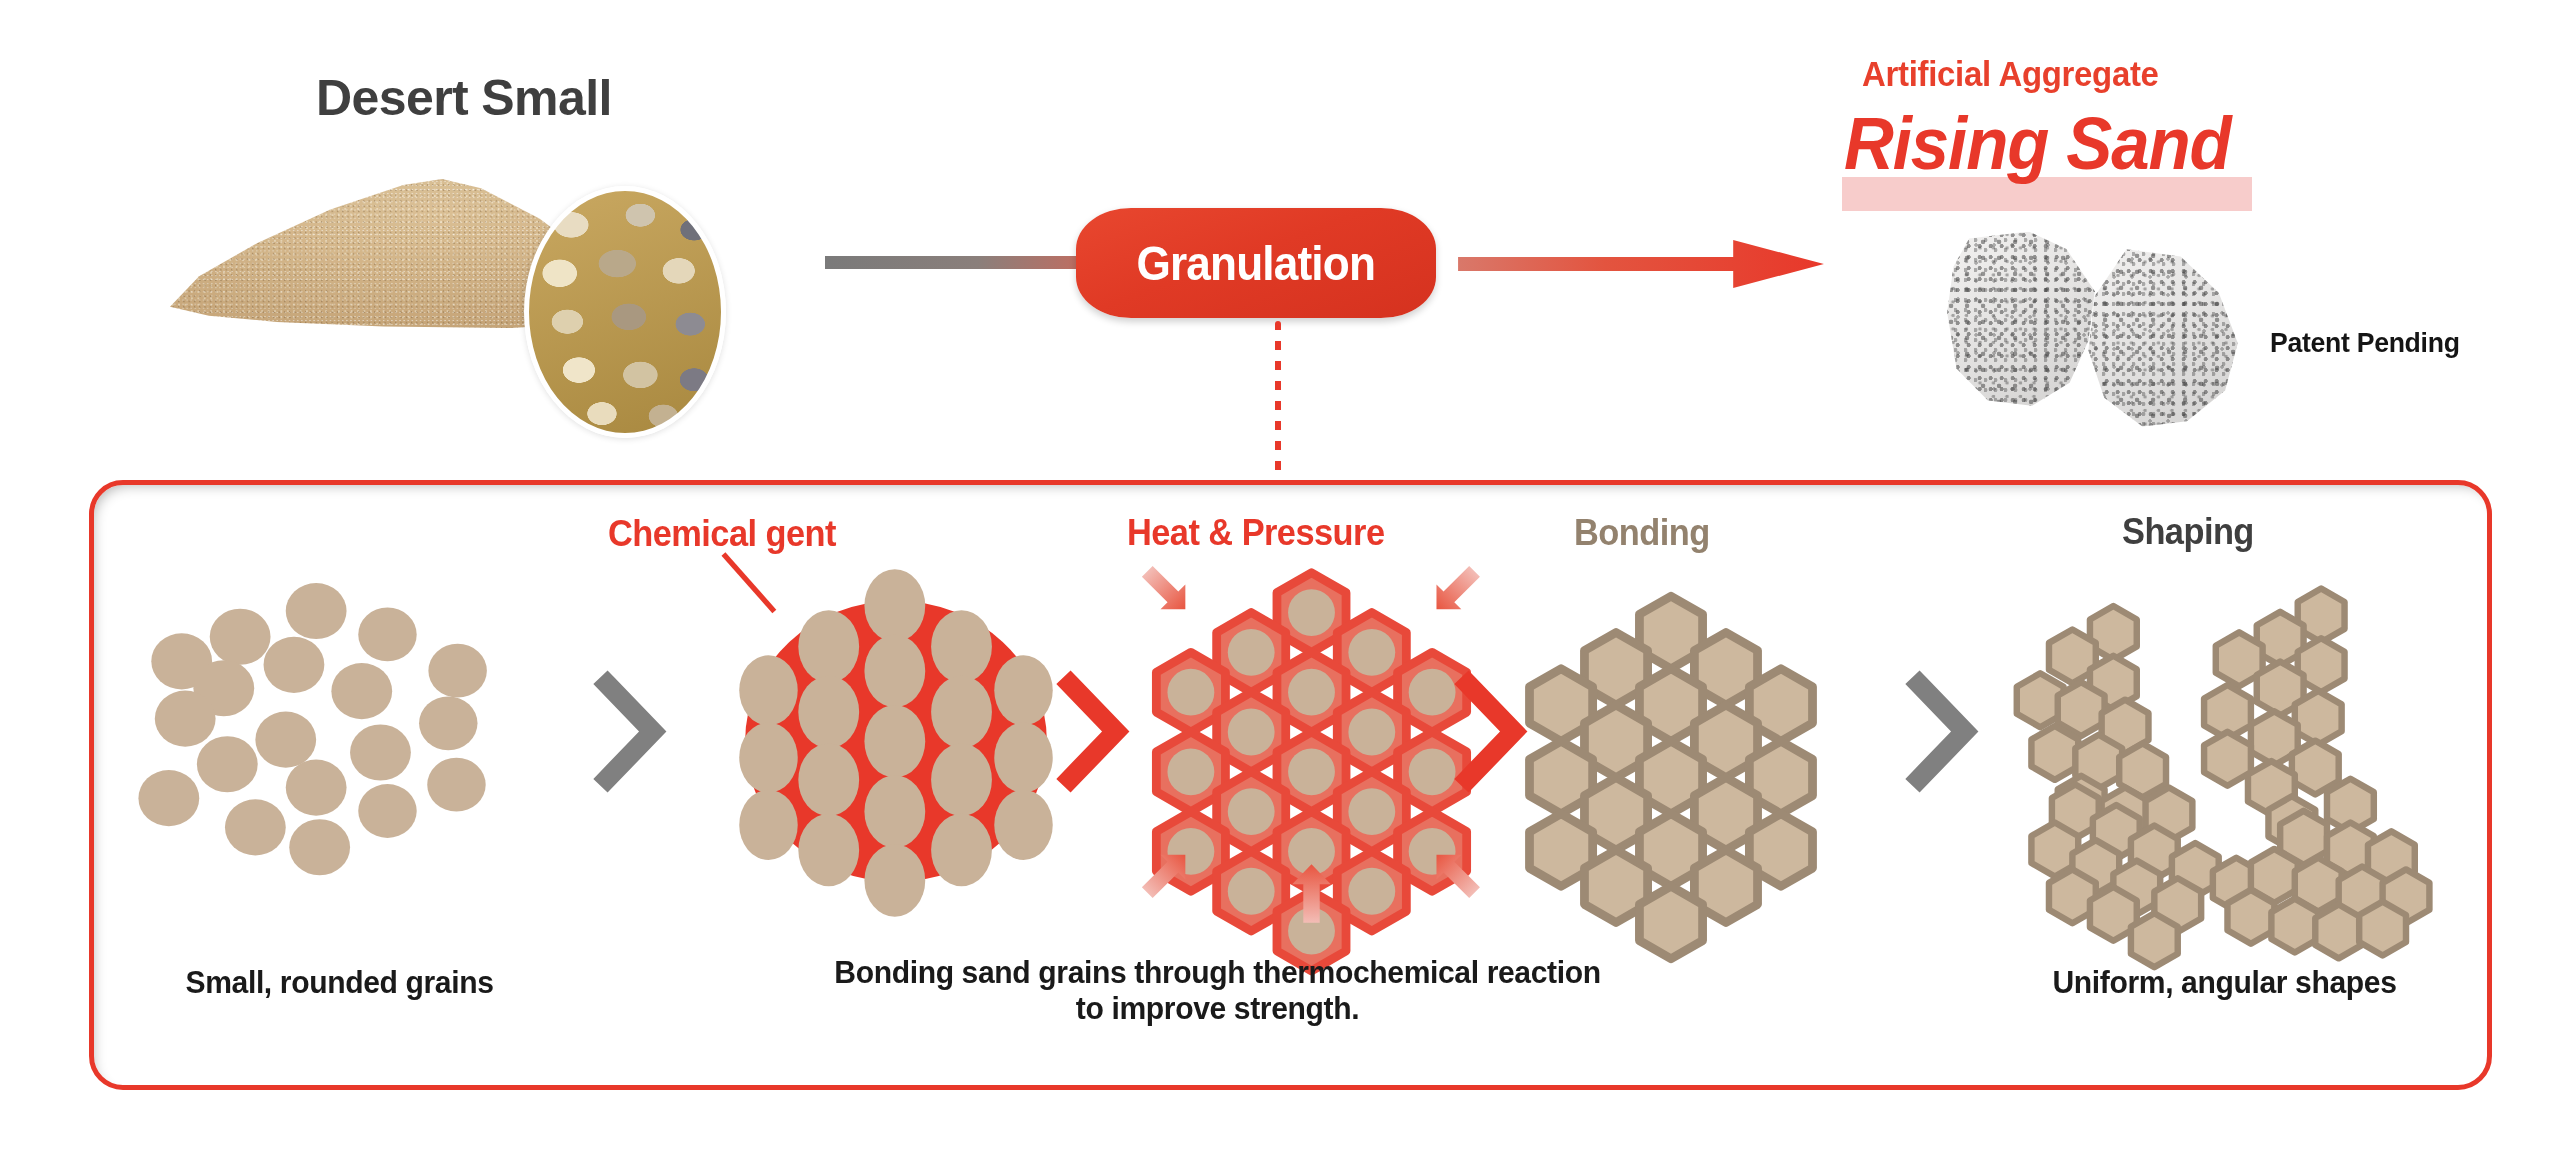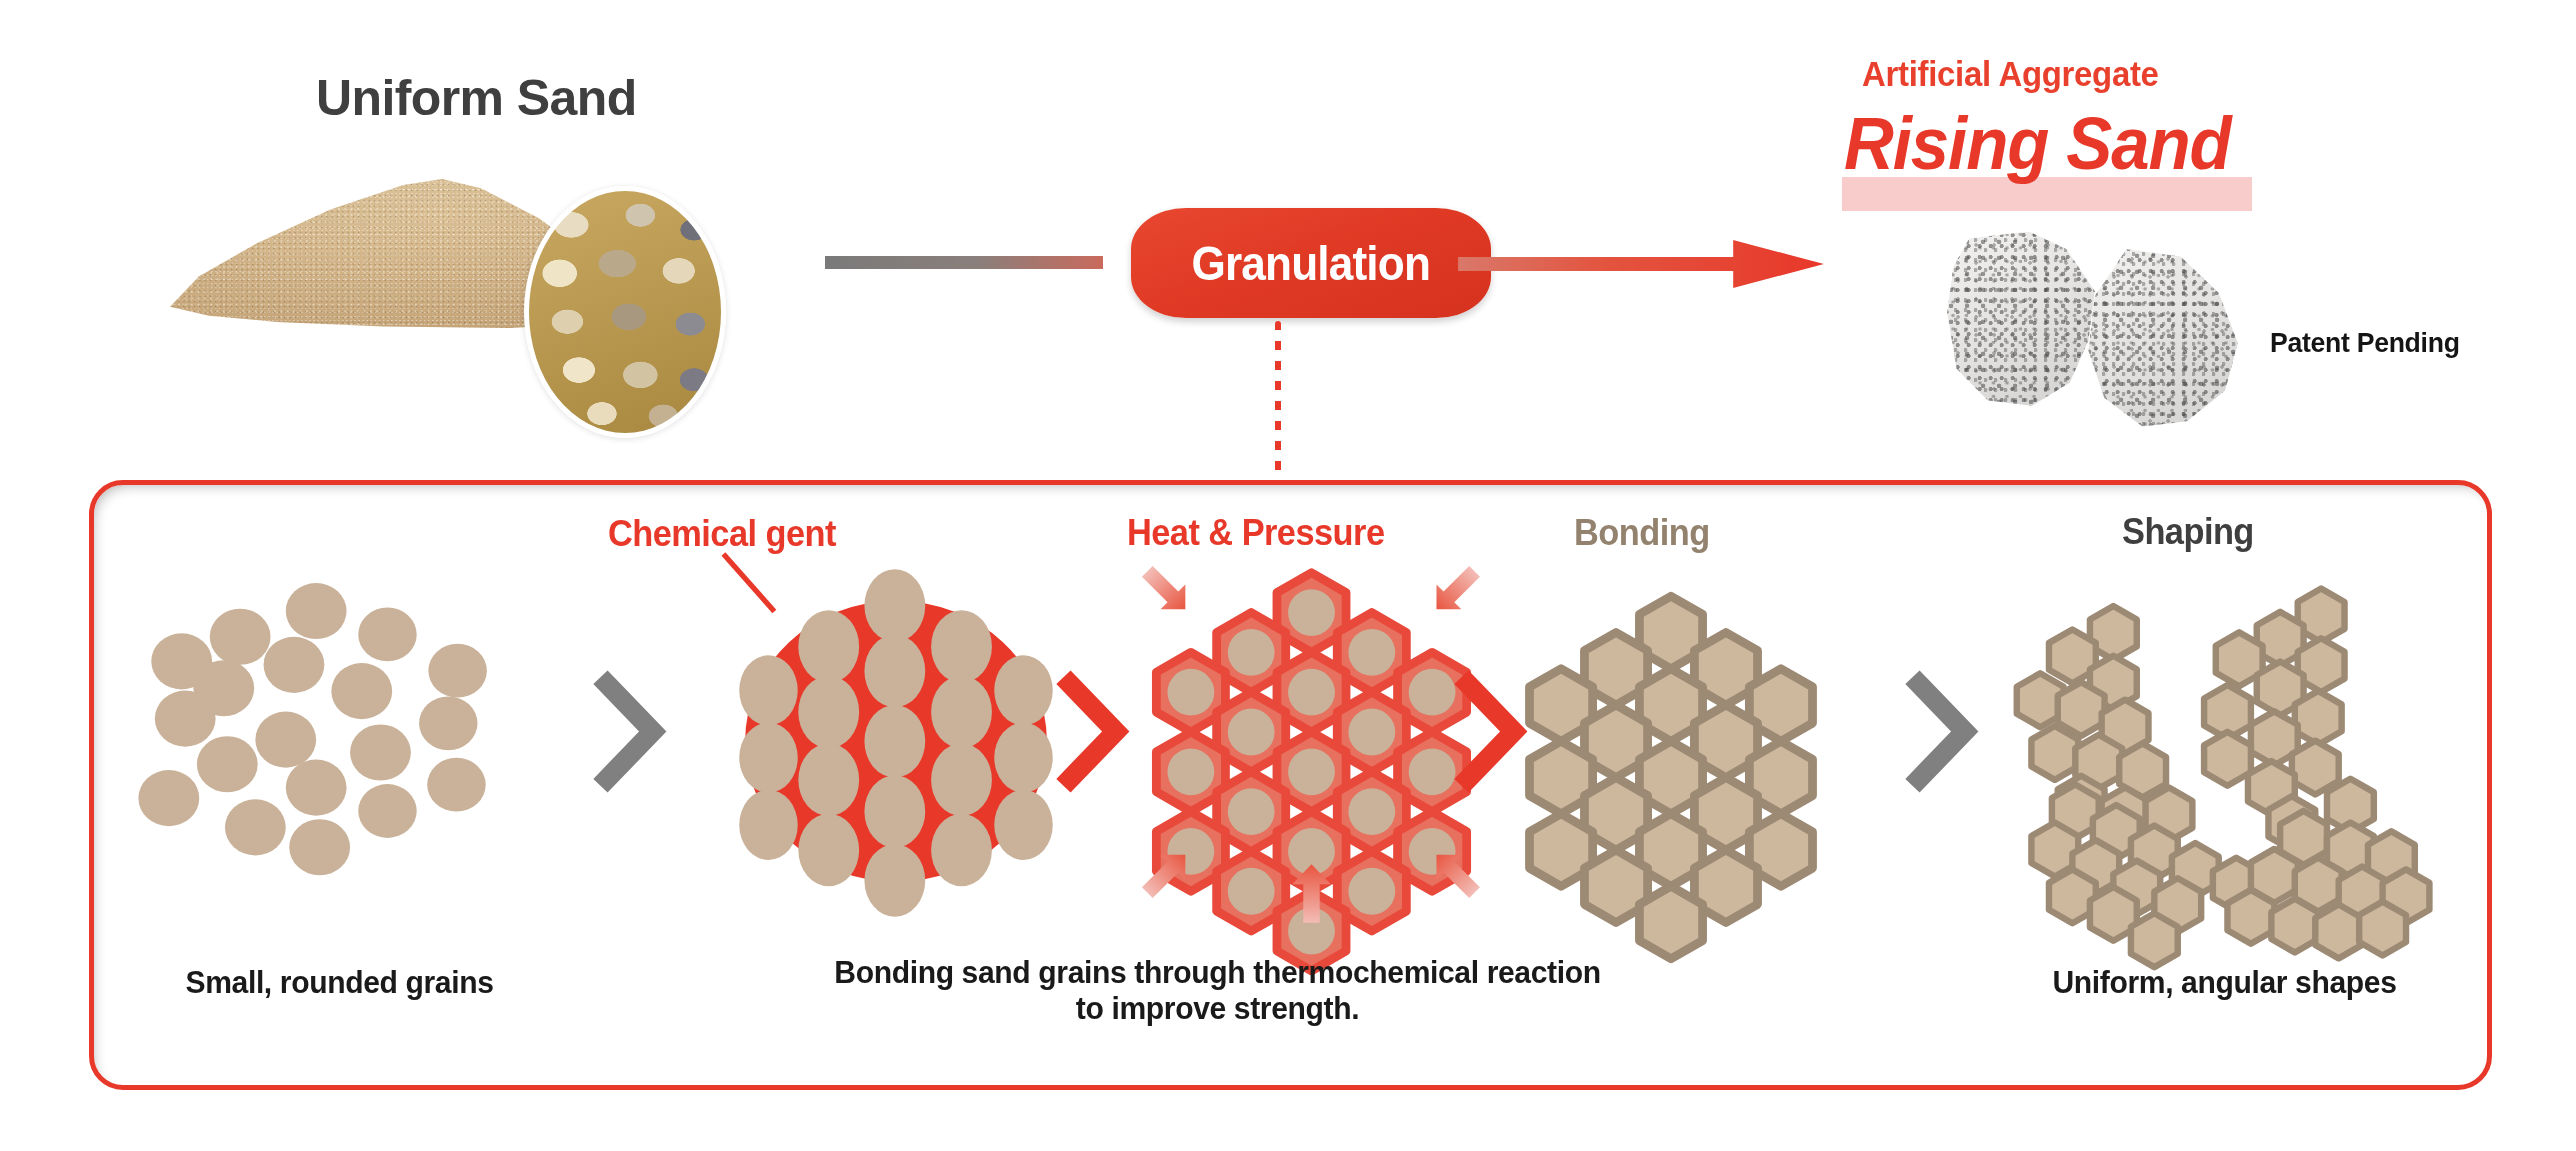--- a/index.html
+++ b/index.html
@@ -67,21 +67,21 @@
   }
 
   
   #gray-connector {
     left: 825px; top: 256px; width: 278px; height: 13px;
     background: linear-gradient(90deg, #7a7a7a 0%, #8a7f7b 55%, #c96a5c 100%);
   }
 
   
   #granulation-pill {
-    left: 1131px; top: 208px; width: 360px; height: 110px;
+    left: 1076px; top: 208px; width: 360px; height: 110px;
     border-radius: 55px / 41px;
     background: linear-gradient(160deg, #e8472f 0%, #e03a25 45%, #d5321f 100%);
     box-shadow: 0 3.5px 7px rgba(0,0,0,.18);
     display:flex; align-items:center; justify-content:center;
   }
   #granulation-label {
     color:#fff; font-size: 48px; font-weight: 700;
     letter-spacing: -0.9px; transform: scaleX(.92);
   }
 
@@ -174,21 +174,21 @@
   
   .chev { position:absolute; }
 
   svg { display:block; overflow: visible; }
 </style>
 </head>
 <body>
 
 <div id="stage">
 
-  <div class="abs" id="desert-sand-title">Uniform Sand</div>
+  <div class="abs" id="desert-sand-title">Desert Small</div>
 
   <div class="abs" id="sand-pile">
     <div class="cone"></div>
   </div>
 
   <div class="abs" id="grain-closeup"></div>
 
   <div class="abs" id="gray-connector"></div>
 
   <div class="abs" id="granulation-pill">

